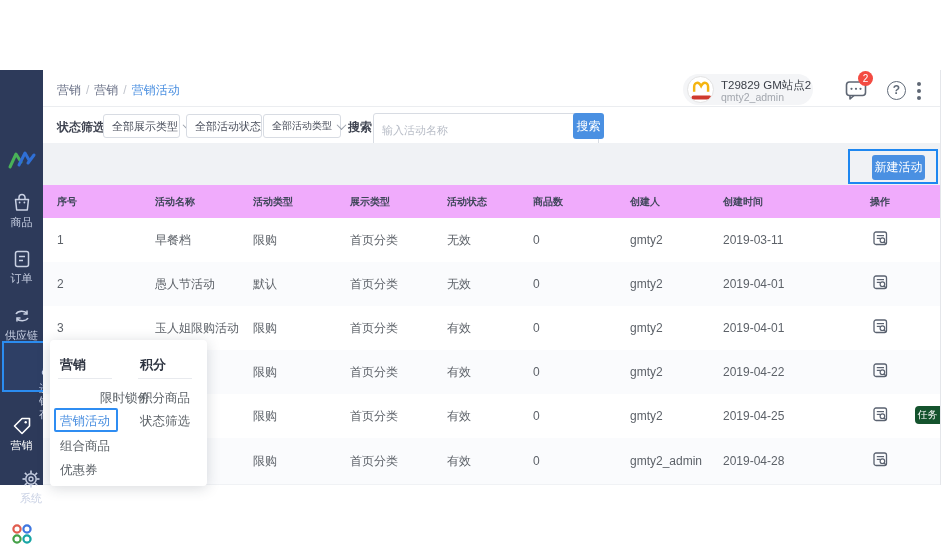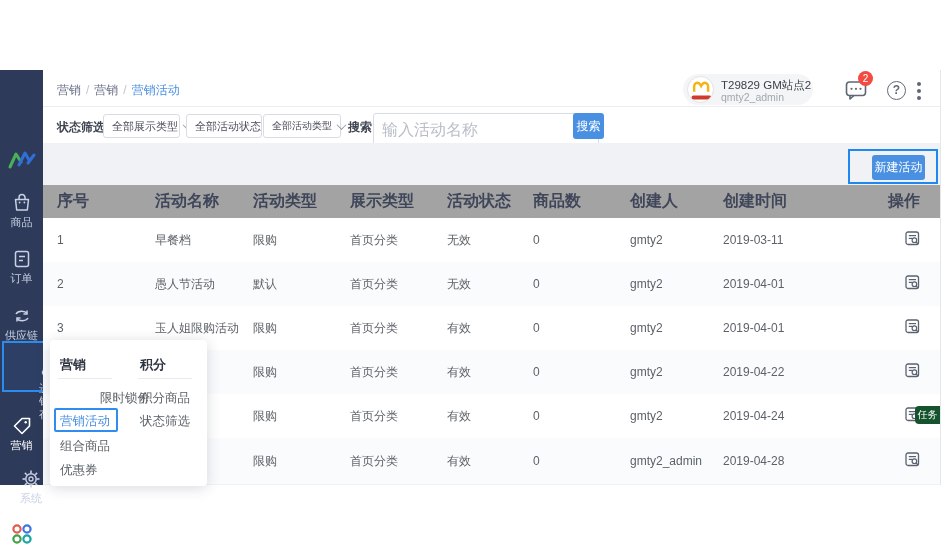--- a/index.html
+++ b/index.html
@@ -28,36 +28,36 @@
   .user-sub { left:721px; top:91px; font-size:10.5px; color:#a3a7ae; white-space:nowrap; }
   .badge { left:858px; top:71px; min-width:15px; height:15px; border-radius:8px; background:#f34b42; color:#fff; font-size:10px; line-height:15px; text-align:center; padding:0 2px; }
   .help-icon { left:887px; top:81px; width:19px; height:19px; border:1.6px solid #606a78; border-radius:50%; color:#606a78; font-size:12px; font-weight:bold; text-align:center; line-height:16px; cursor:pointer; }
   .kebab { left:917px; top:82px; width:4px; height:4px; background:#5f6774; border-radius:50%; box-shadow:0 7px 0 #5f6774, 0 14px 0 #5f6774; cursor:pointer; }
 
   
   .filterbar { left:43px; top:107px; width:897px; height:36px; background:#fff; }
   .flabel { top:119px; font-size:12px; color:#3e4350; font-weight:bold; }
   .dropdown { top:114px; height:24px; background:#fff; border:1px solid #d8dce3; border-radius:3px; font-size:12px; color:#4a4f5c; display:flex; align-items:center; padding:0 6px 0 8px; cursor:pointer; white-space:nowrap; }
   .chev { width:7px; height:7px; border-right:1.4px solid #9aa0ab; border-bottom:1.4px solid #9aa0ab; transform:rotate(45deg) translate(-1px,-1px); margin-left:6px; flex:0 0 auto; }
-  .search-input { left:373px; top:113px; width:226px; height:26px; border:1px solid #d8dce3; border-radius:3px; font-size:16px; color:#333; padding:16px 8px; outline:none; font-family:"Liberation Sans",sans-serif; }
+  .search-input { left:373px; top:113px; width:226px; height:26px; border:1px solid #d8dce3; border-radius:3px; font-size:11px; color:#333; padding:16px 8px; outline:none; font-family:"Liberation Sans",sans-serif; }
   .search-input::placeholder { color:#b8bdc7; }
   .btn-blue { background:#4a90e2; color:#fff; font-size:12px; border:none; border-radius:3px; cursor:pointer; text-align:center; font-family:"Liberation Sans",sans-serif; }
   .search-btn { left:573px; top:113px; width:31px; height:26px; padding:0; }
 
   
   .content-bg { left:43px; top:143px; width:897px; height:342px; background:#f0f2f5; }
   .new-anno { left:848px; top:149px; width:90px; height:35px; border:2px solid #1e87f0; }
   .new-btn { left:872px; top:155px; width:53px; height:25px; }
 
   
   .tgrid { display:grid; grid-template-columns:98px 98px 97px 97px 86px 97px 93px 117px 80px; align-items:center; padding-left:14px; }
-  .thead { left:43px; top:185px; width:897px; height:33px; background:#a3a3a3; font-size:16px; font-weight:bold; color:#3f4659; }
+  .thead { left:43px; top:185px; width:897px; height:33px; background:#f0abfc; font-size:10px; font-weight:bold; color:#3f4659; }
   .trow { left:43px; width:897px; height:44px; background:#fff; font-size:12px; color:#5d6269; }
   .trow.alt { background:#fafbfd; }
-  .cell-ops { text-align:right; }
+  .cell-ops { text-align:center; }
   .ops-btn { display:inline-block; cursor:pointer; line-height:0; }
 
   
   .popup { left:50px; top:340px; width:157px; height:146px; background:#fff; border-radius:4px; box-shadow:0 2px 14px rgba(31,45,61,.18); overflow:hidden; }
   .pop-title { position:absolute; font-size:13px; font-weight:bold; color:#2f3542; white-space:nowrap; }
   .pop-divider { position:absolute; height:1px; background:#e8eaee; width:54px; }
   .pop-item { position:absolute; font-size:12.5px; color:#5a6066; white-space:nowrap; cursor:pointer; }
   .pop-item.active { color:#4a8fe0; }
   .pop-active-box { position:absolute; left:4px; top:68px; width:64px; height:24px; border:2px solid #2f8df2; border-radius:2px; }
 
@@ -293,21 +293,21 @@
   </div>
 
   <div class="abs tgrid trow" style="top:394px;">
     <div></div>
     <div></div>
     <div>限购</div>
     <div>首页分类</div>
     <div>有效</div>
     <div>0</div>
     <div>gmty2</div>
-    <div>2019-04-24</div>
+    <div>2019-04-25</div>
     <div class="cell-ops"><span class="ops-btn"><svg width="15" height="15" viewBox="0 0 15 15">
             <rect x="1" y="1" width="12.5" height="12.5" rx="2" fill="none" stroke="#5a6270" stroke-width="1.3"></rect>
             <line x1="3.8" y1="4.6" x2="11" y2="4.6" stroke="#5a6270" stroke-width="1.2"></line>
             <line x1="3.8" y1="7.4" x2="7.2" y2="7.4" stroke="#5a6270" stroke-width="1.2"></line>
             <circle cx="9.4" cy="9.2" r="2.3" fill="#fff" stroke="#5a6270" stroke-width="1.2"></circle>
             <line x1="11" y1="10.9" x2="12.8" y2="12.7" stroke="#5a6270" stroke-width="1.3"></line>
           </svg></span></div>
   </div>
 
   <div class="abs tgrid trow alt" style="top:438px;height:46px;">

